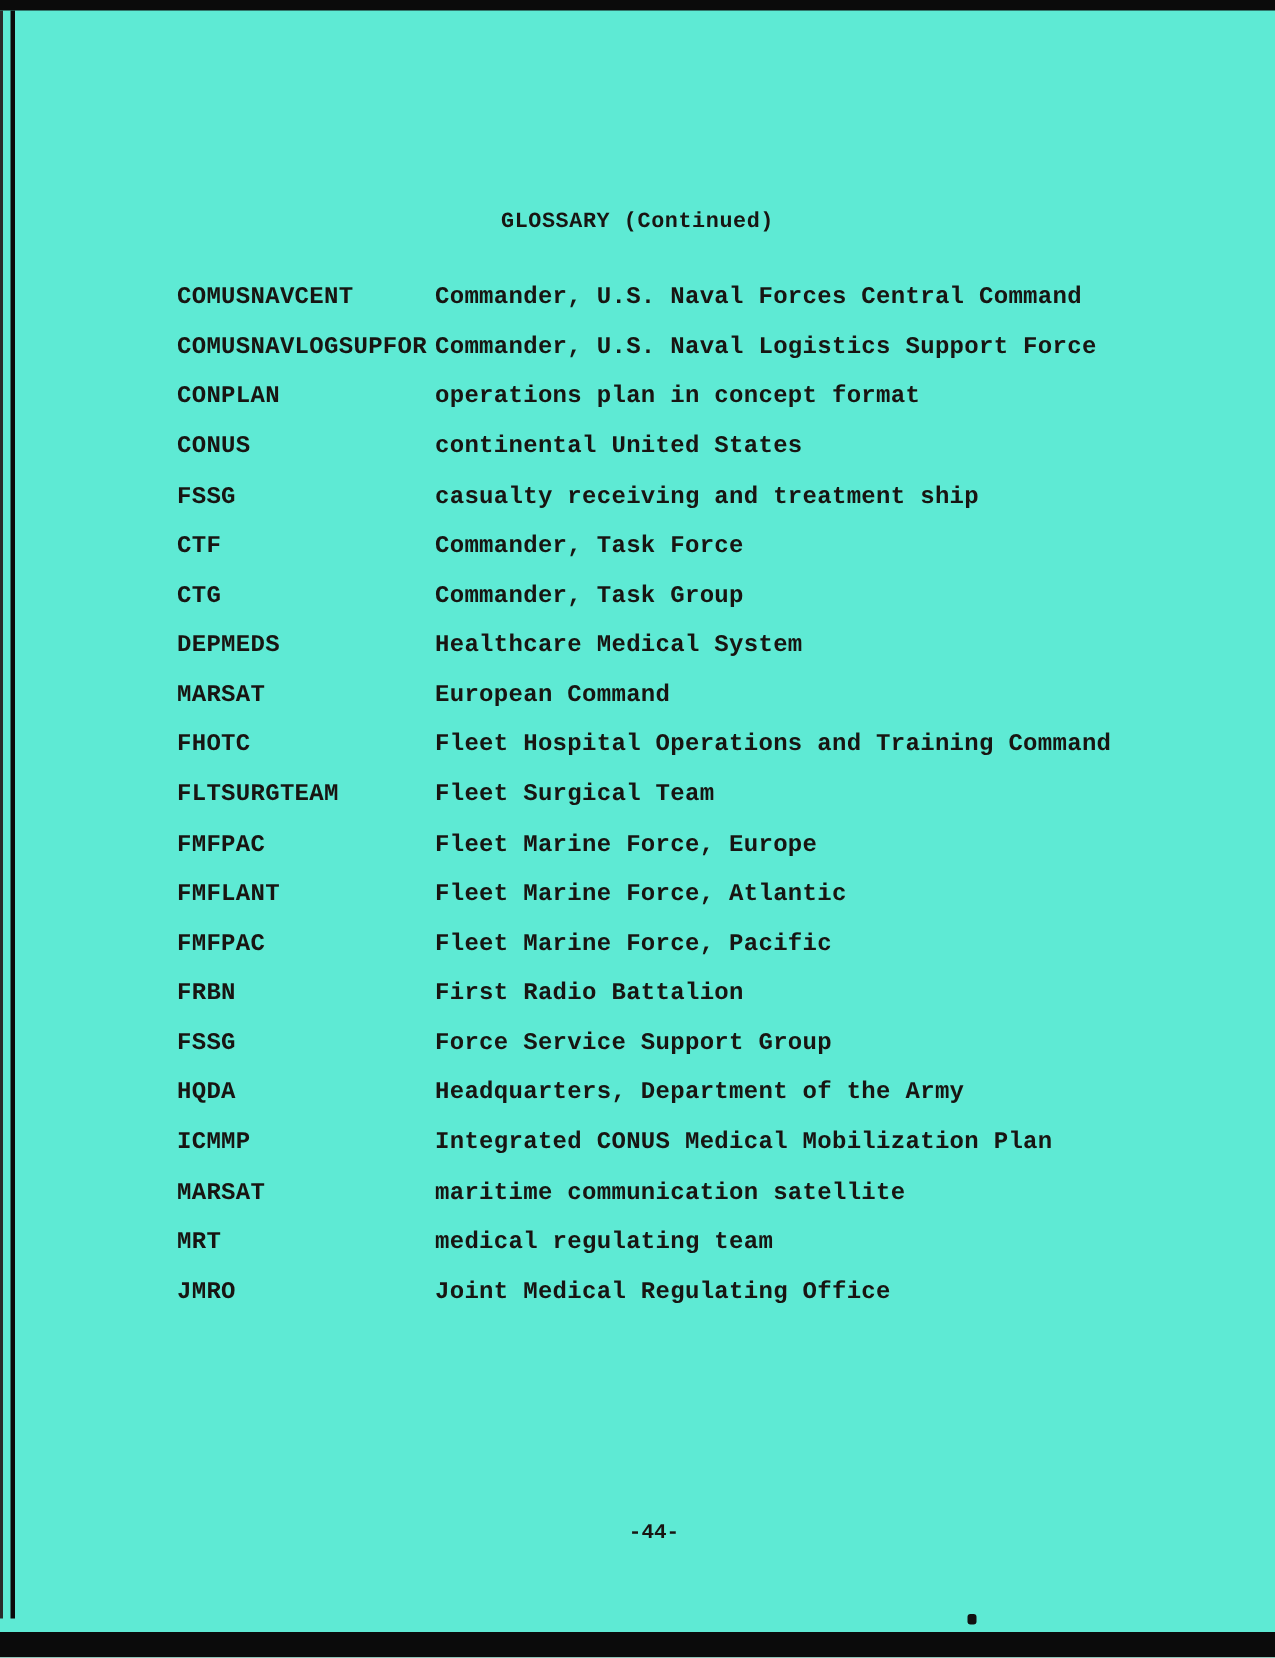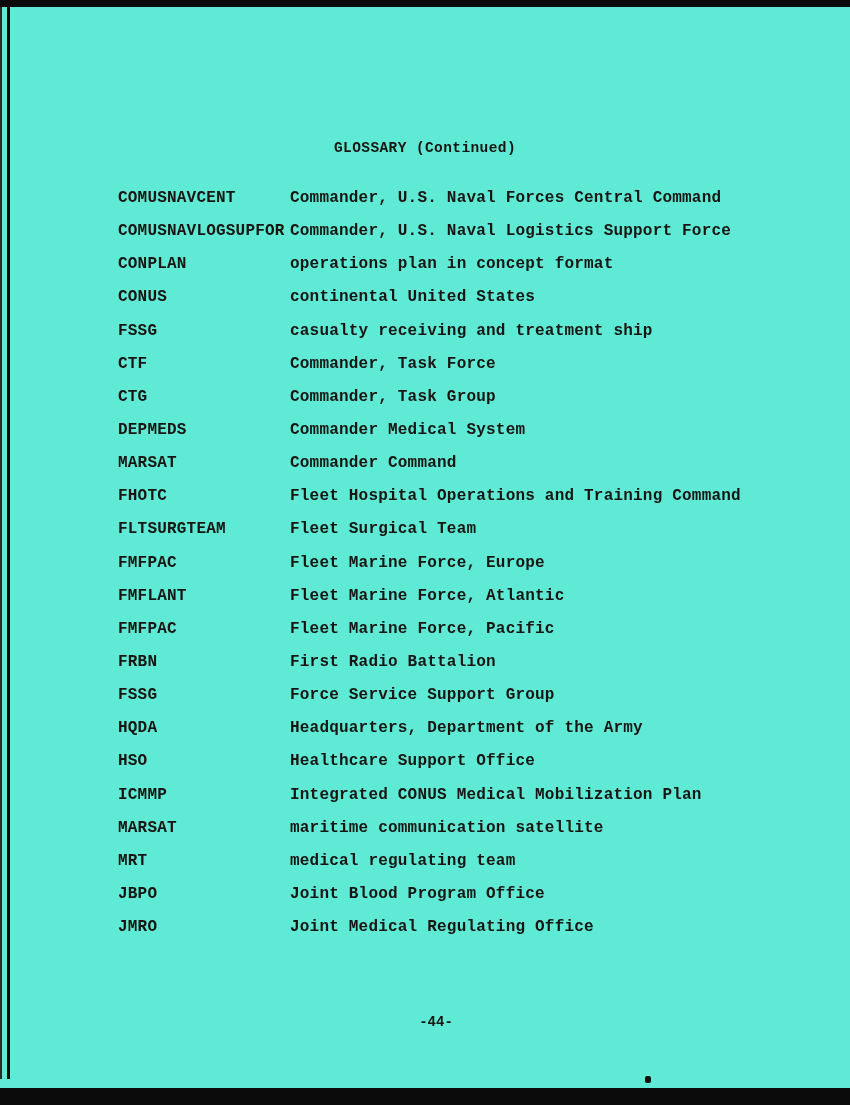--- a/index.html
+++ b/index.html
@@ -118,26 +118,26 @@
     <span class="def">Commander, Task Force</span>
   </div>
 
   <div class="entry">
     <span class="abbr">CTG</span>
     <span class="def">Commander, Task Group</span>
   </div>
 
   <div class="entry">
     <span class="abbr">DEPMEDS</span>
-    <span class="def">Commander Medical System</span>
+    <span class="def">Healthcare Medical System</span>
   </div>
 
   <div class="entry">
     <span class="abbr">MARSAT</span>
-    <span class="def">Commander Command</span>
+    <span class="def">European Command</span>
   </div>
 
   <div class="entry">
     <span class="abbr">FHOTC</span>
     <span class="def">Fleet Hospital Operations and Training Command</span>
   </div>
 
   <div class="entry">
     <span class="abbr">FLTSURGTEAM</span>
     <span class="def">Fleet Surgical Team</span>
@@ -167,44 +167,36 @@
   <div class="entry">
     <span class="abbr">FSSG</span>
     <span class="def">Force Service Support Group</span>
   </div>
 
   <div class="entry">
     <span class="abbr">HQDA</span>
     <span class="def">Headquarters, Department of the Army</span>
   </div>
 
-  <div class="entry">
-    <span class="abbr">HSO</span>
-    <span class="def">Healthcare Support Office</span>
-  </div>
 
   <div class="entry">
     <span class="abbr">ICMMP</span>
     <span class="def">Integrated CONUS Medical Mobilization Plan</span>
   </div>
 
   <div class="entry">
     <span class="abbr">MARSAT</span>
     <span class="def">maritime communication satellite</span>
   </div>
 
   <div class="entry">
     <span class="abbr">MRT</span>
     <span class="def">medical regulating team</span>
   </div>
 
-  <div class="entry">
-    <span class="abbr">JBPO</span>
-    <span class="def">Joint Blood Program Office</span>
-  </div>
 
   <div class="entry">
     <span class="abbr">JMRO</span>
     <span class="def">Joint Medical Regulating Office</span>
   </div>
 </div>
 
   <div class="footer">-44-</div>
 </div>
 

